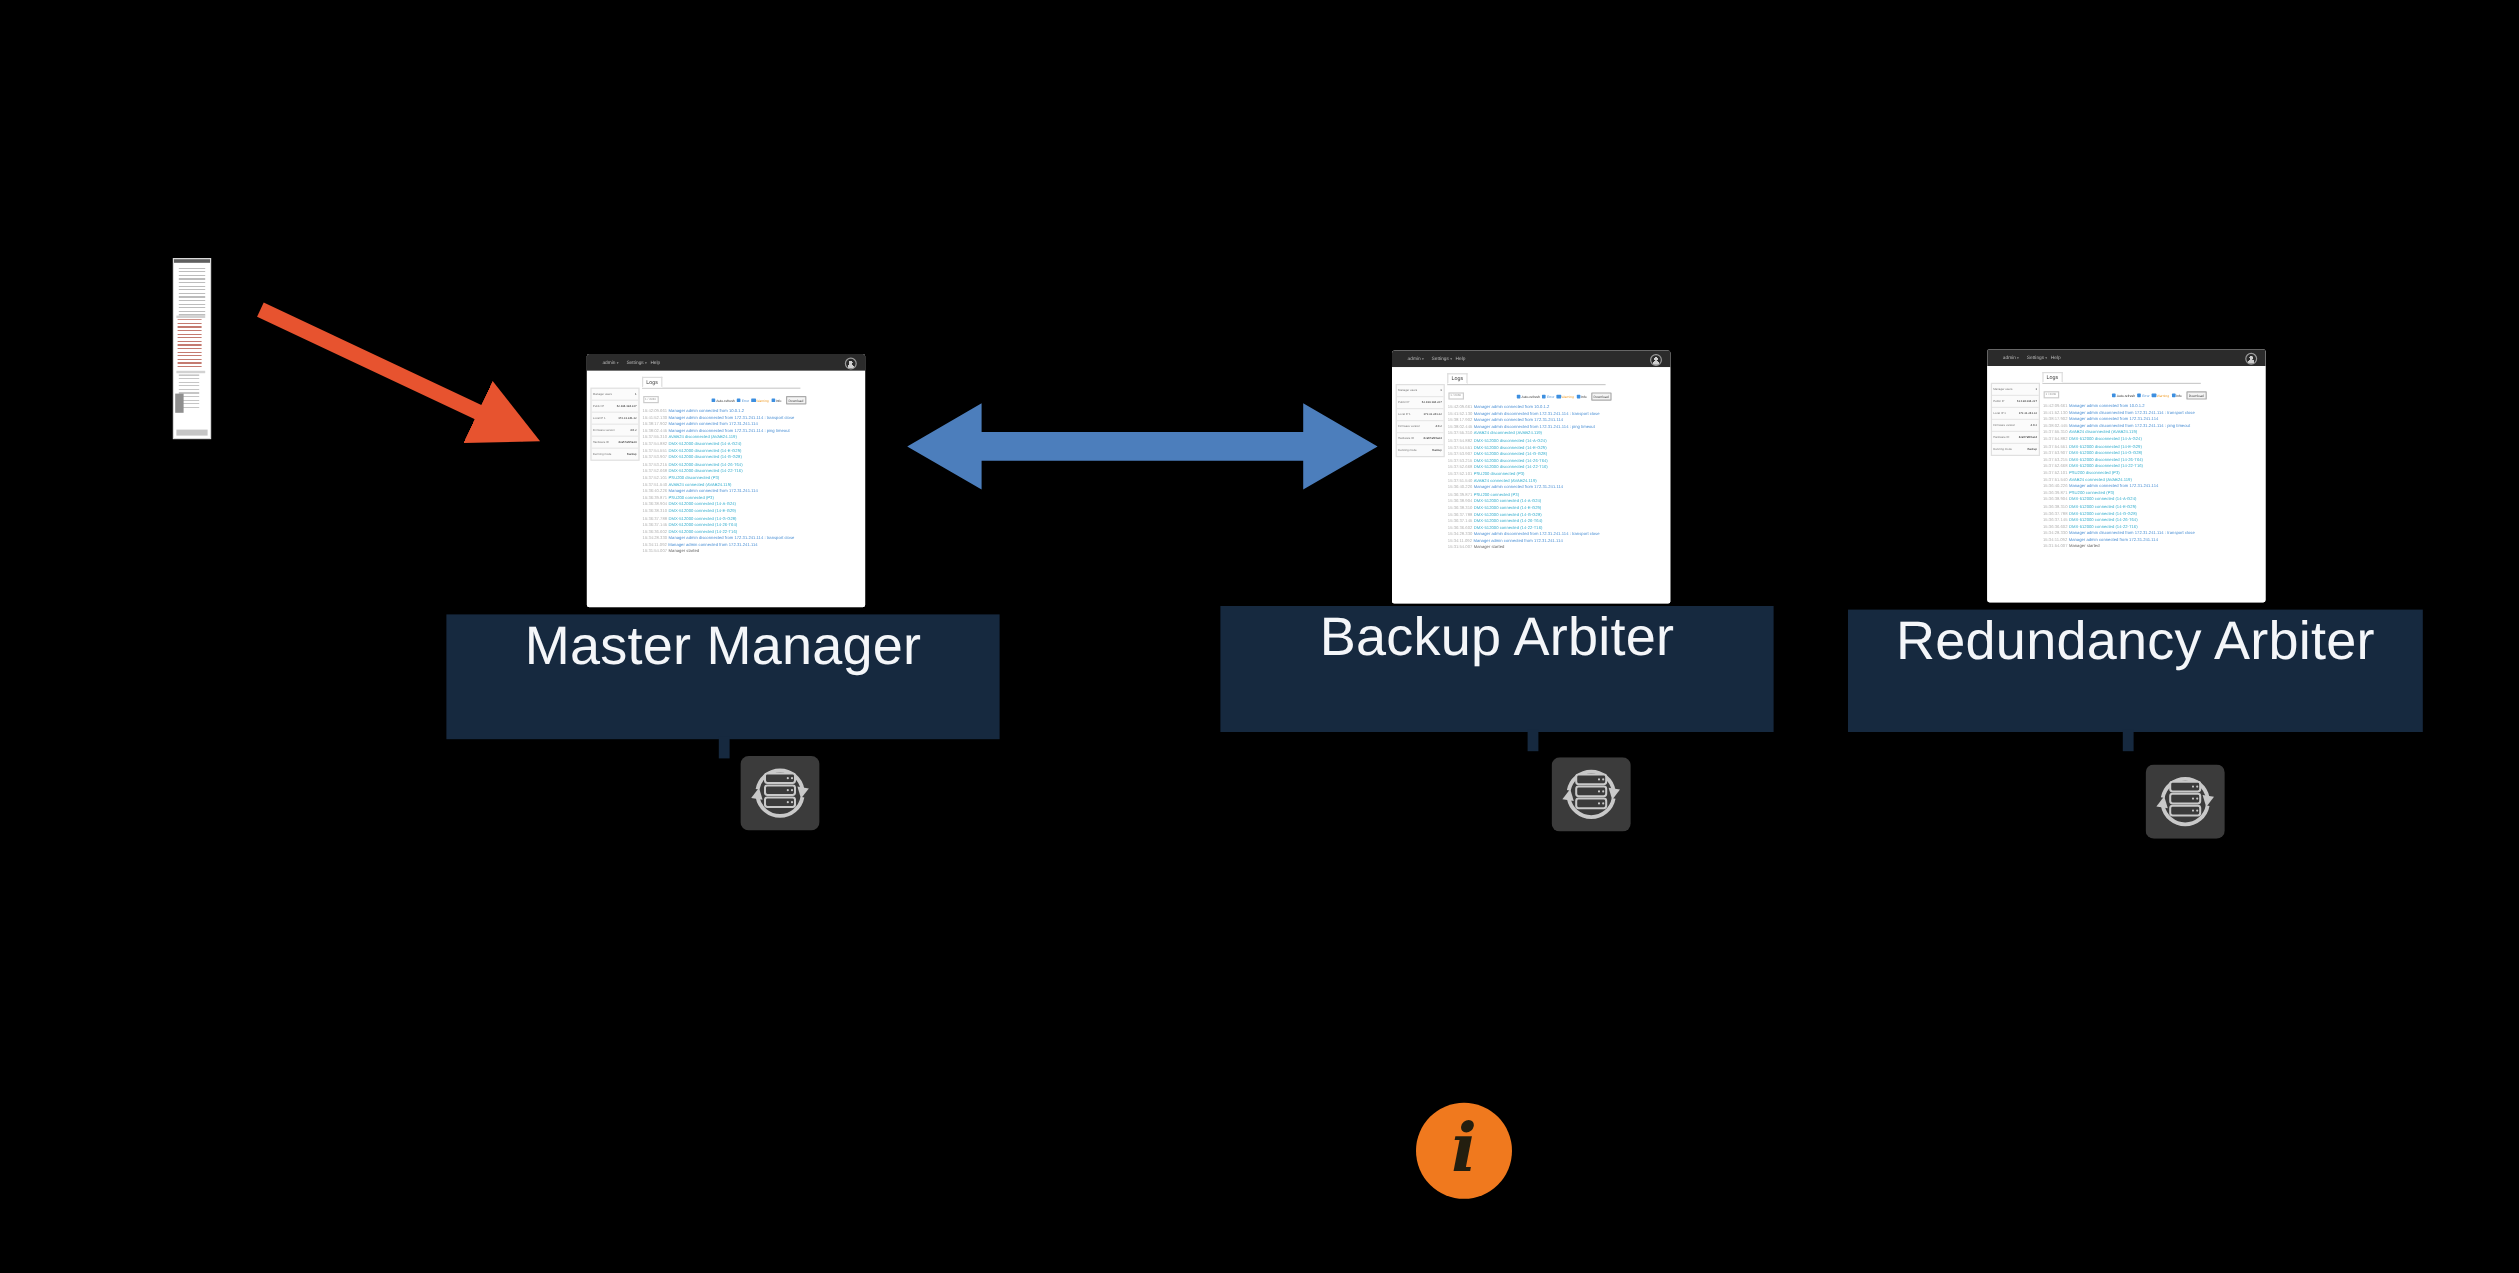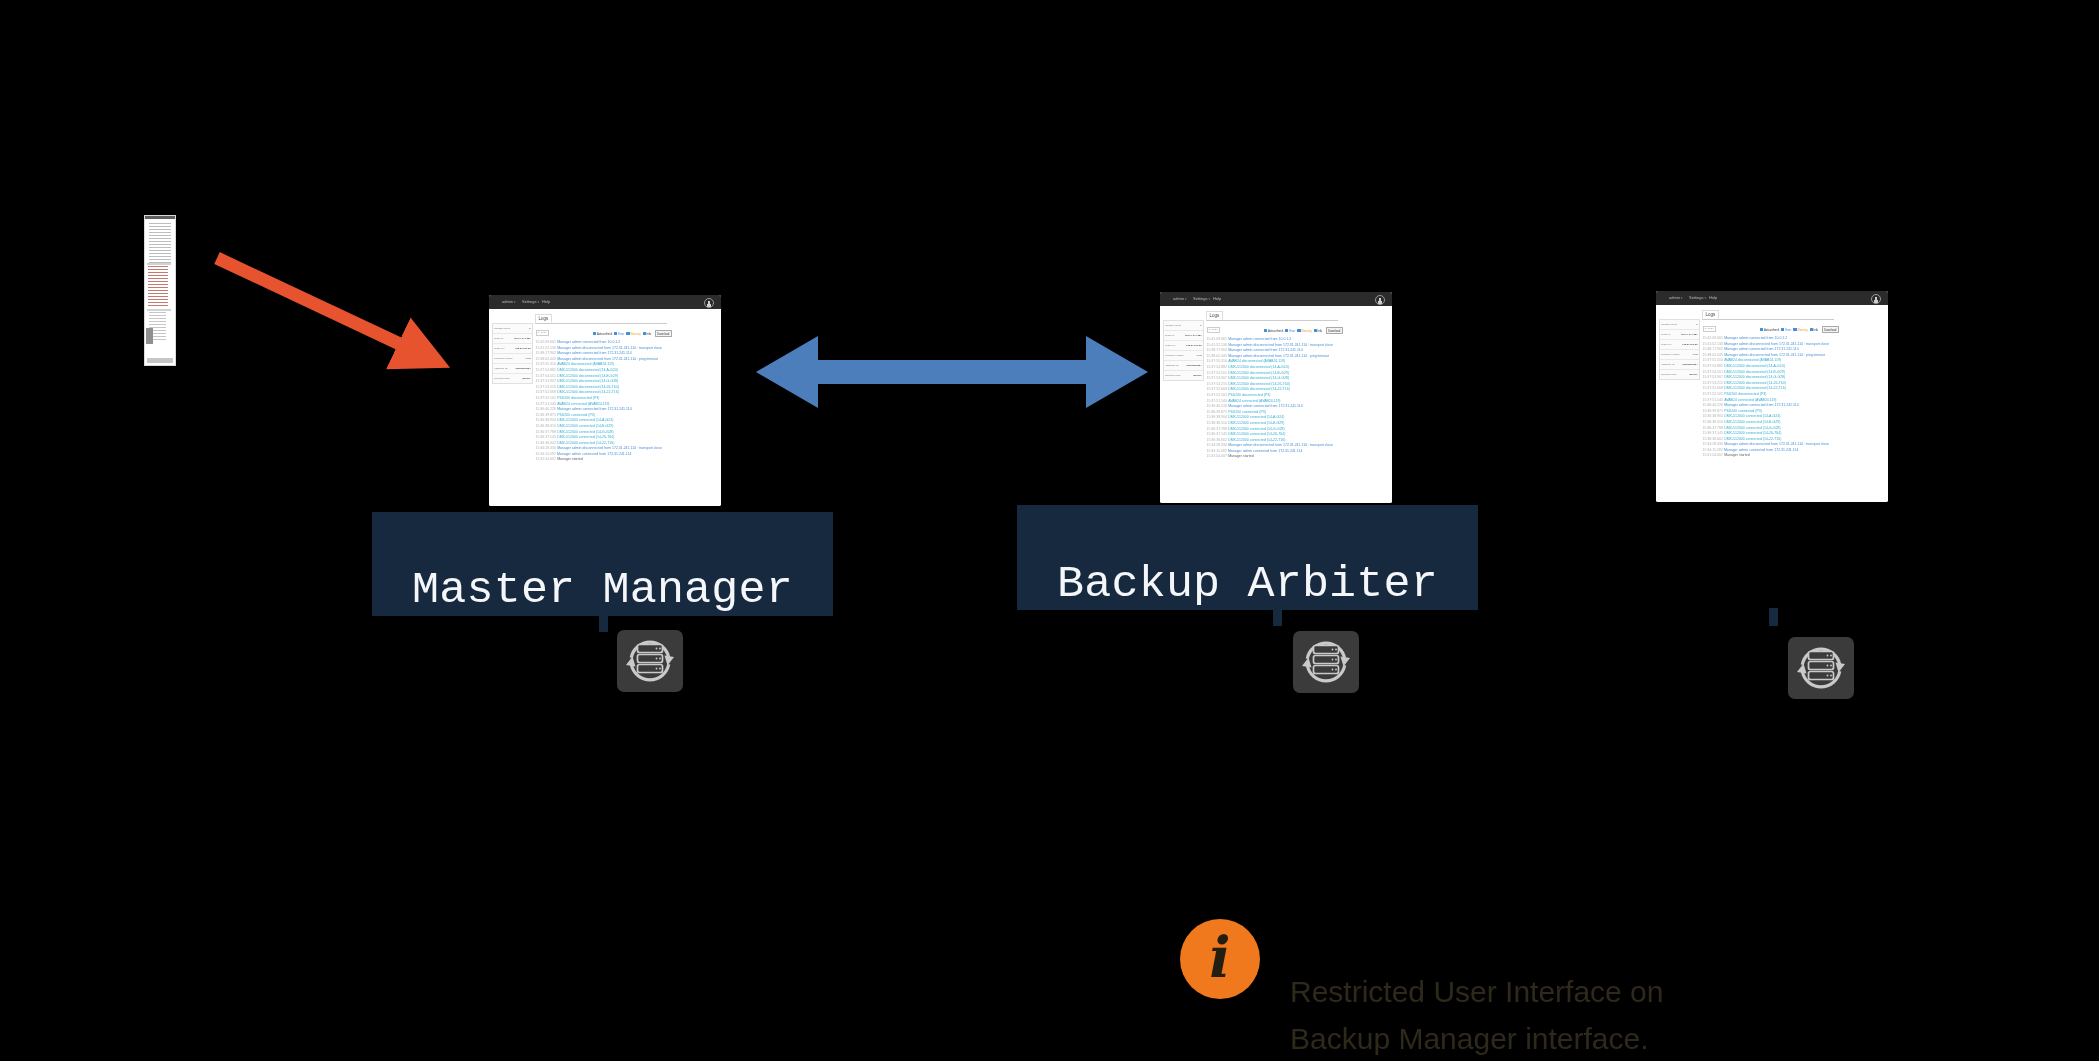--- a/index.html
+++ b/index.html
@@ -60,21 +60,21 @@
   .fl-dark{font-size:2.8px;color:#333;} .fl-blue{font-size:2.8px;color:var(--logBlue);}
   .fl-orange{font-size:2.8px;color:var(--warn);}
   .dl-btn{margin-left:1.5px;font-size:2.8px;color:#444;border:0.4px solid #aaa;background:#f4f4f4;
        padding:0.6px 1.4px;border-radius:0.6px;}
   .mw-logs{position:absolute;left:46.5px;top:31px;width:150px;}
   .log-line{white-space:nowrap;font-size:3.5px;line-height:5.6px;}
   .lt{color:#b0b0b0;margin-right:1.2px;}
   .c-blue{color:var(--logBlue);} .c-teal{color:var(--logTeal);} .c-dark{color:#666;}
 
   
-  .label-bar{position:absolute;background:var(--navy);display:flex;align-items:flex-end;justify-content:center;font-family:Liberation Mono, monospace;}
+  .label-bar{position:absolute;background:var(--navy);display:flex;align-items:flex-start;justify-content:center;}
   .label-bar span{color:#f4f6f9;font-size:45px;letter-spacing:0.2px;}
   #bar-master{left:372px;top:512px;width:461px;height:104px;}
   #bar-backup{left:1017px;top:505px;width:461px;height:105px;}
   #bar-arbiter{left:1540px;top:508px;width:479px;height:102px;}
   .stub{position:absolute;width:9px;height:18px;background:var(--navy);}
   #stub-master{left:599px;top:614px;}
   #stub-backup{left:1273px;top:608px;}
   #stub-arbiter{left:1769px;top:608px;}
 
   
@@ -370,20 +370,23 @@
   <svg class="blue-arrow" width="400" height="78">
     <polygon points="4,39 66,3 66,27 334,27 334,3 396,39 334,75 334,51 66,51 66,75"></polygon>
   </svg>
 
   <div class="label-bar" id="bar-master">
       <span>Master Manager</span>
     </div>
   <div class="label-bar" id="bar-backup">
       <span>Backup Arbiter</span>
     </div>
+  <div class="label-bar" id="bar-arbiter">
+      <span>Redundancy Arbiter</span>
+    </div>
   <div class="stub" id="stub-master"></div>
   <div class="stub" id="stub-backup"></div>
   <div class="stub" id="stub-arbiter"></div>
 
   <svg class="sync-icon" id="sync-master" viewBox="0 0 66 62">
   <rect x="0" y="0" width="66" height="62" rx="7" fill="#3B3B3B"></rect>
   <path d="M14.3 27.7 A19 19 0 0 1 51.7 27.7" fill="none" stroke="#C9C9C9" stroke-width="3.2"></path>
   <polygon points="47.5,25.5 57,27 50.5,35.5" fill="#C9C9C9"></polygon>
   <path d="M51.7 34.3 A19 19 0 0 1 14.3 34.3" fill="none" stroke="#C9C9C9" stroke-width="3.2"></path>
   <polygon points="18.5,36.5 9,35 15.5,26.5" fill="#C9C9C9"></polygon>
@@ -438,18 +441,14 @@
     <circle cx="39.5" cy="28.5" r="0.9"></circle>
         <circle cx="43" cy="28.5" r="0.9"></circle>
     <circle cx="39.5" cy="38.5" r="0.9"></circle>
         <circle cx="43" cy="38.5" r="0.9"></circle>
   </g>
     </svg>
 
   <div class="info-badge">
       <span>i</span>
     </div>
-  <div class="note-text">
-    <div>Restricted User Interface on</div>
-    <div>Backup Manager interface.</div>
-  </div>
 
 </div>
 
 </body></html>

